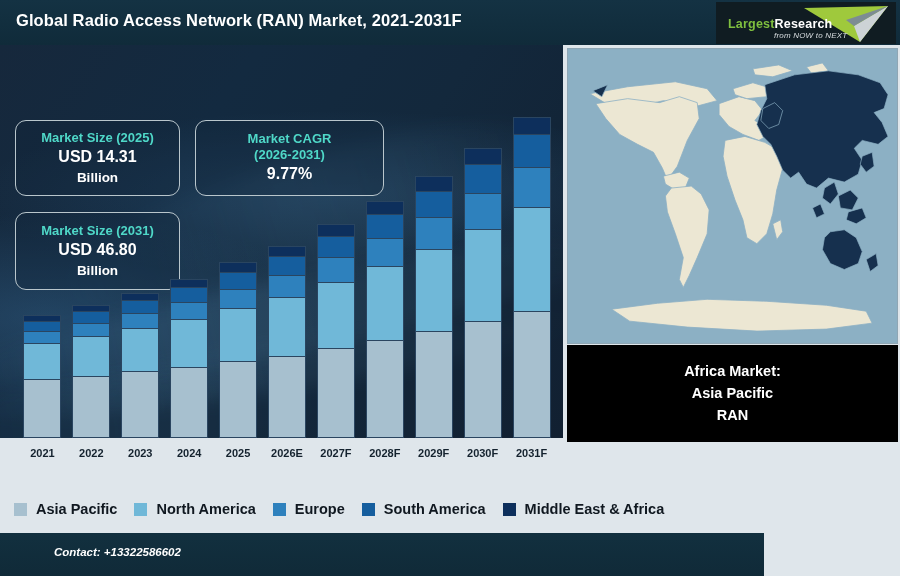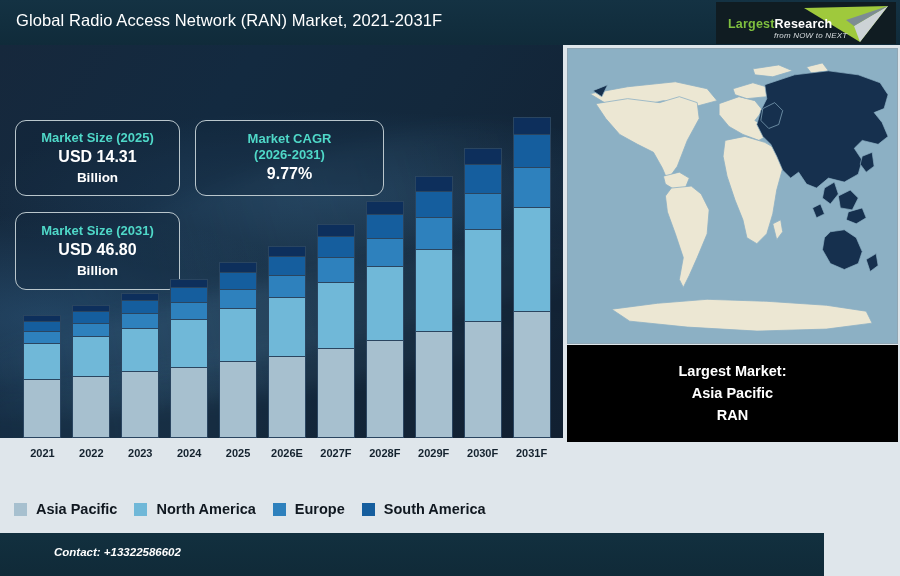--- a/index.html
+++ b/index.html
@@ -10,21 +10,21 @@
   }
   .infographic { position:relative; width:900px; height:576px; background:#dfe6eb; }
 
   
   .header {
     position:absolute; left:0; top:0; width:900px; height:45px;
     background:linear-gradient(180deg,#143243 0%,#102b3a 100%);
   }
   .header-title {
     position:absolute; left:16px; top:11px;
-    font-size:16.5px; font-weight:normal; color:#ffffff; letter-spacing:.1px;
+    font-size:16.5px; font-weight:bold; color:#ffffff; letter-spacing:.1px;
     white-space:nowrap;
   }
   .logo-box {
     position:absolute; right:4px; top:2px; width:180px; height:42px;
     background:#101c22; overflow:hidden;
   }
   .logo-arrow { position:absolute; right:4px; top:2px; }
   .logo-text {
     position:absolute; left:12px; top:15px;
     font-size:12.5px; font-weight:bold; letter-spacing:.2px;
@@ -102,21 +102,21 @@
     position:absolute; left:0; top:485px; width:900px; height:48px;
     display:flex; align-items:center; padding-left:14px; gap:17px;
     background:#dfe6eb;
   }
   .legend-item { display:flex; align-items:center; gap:9px; }
   .legend-swatch { width:13px; height:13px; flex:none; }
   .legend-label { font-size:14.5px; font-weight:bold; color:#101820; white-space:nowrap; }
 
   
   .footer {
-    position:absolute; left:0; top:533px; width:824px; height:43px;
+    position:absolute; left:0; top:533px; width:764px; height:43px;
     background:linear-gradient(180deg,#12303f 0%,#102a38 100%);
     padding-left:23px;
   }
   .footer-left, .footer-right {
     position:absolute; top:13px; font-size:11.5px; font-style:italic;
     font-weight:bold; color:#ffffff; white-space:nowrap;
   }
   .footer-left  { left:54px; }
   .footer-right { right:46px; }
 </style>
@@ -284,21 +284,21 @@
         <path d="M282,164 L296,160 L300,170 L290,176 L280,172 Z"></path>
         <path d="M264,184 L278,182 L290,190 L296,204 L292,216 L278,222 L264,216 L256,202 L258,190 Z"></path>
         <path d="M300,212 L310,206 L312,218 L304,224 Z"></path>
         <path d="M296,108 L306,104 L308,118 L300,124 L294,116 Z"></path>
         <path d="M246,160 L254,156 L258,166 L250,170 Z"></path>
       </g>
     </svg>
   </div>
 
   <div class="callout-box">
-    <div class="callout-line">Largest Market:</div>
+    <div class="callout-line">Africa Market:</div>
     <div class="callout-line">Asia Pacific</div>
     <div class="callout-line">RAN</div>
   </div>
 
   <div class="legend" id="legend">
       <div class="legend-item">
         <span class="legend-swatch" style="background: rgb(167, 192, 207);"></span>
         <span class="legend-label">Asia Pacific</span>
       </div>
       <div class="legend-item">
@@ -306,19 +306,23 @@
         <span class="legend-label">North America</span>
       </div>
       <div class="legend-item">
         <span class="legend-swatch" style="background: rgb(46, 129, 189);"></span>
         <span class="legend-label">Europe</span>
       </div>
       <div class="legend-item">
         <span class="legend-swatch" style="background: rgb(21, 94, 158);"></span>
         <span class="legend-label">South America</span>
       </div>
+      <div class="legend-item">
+        <span class="legend-swatch" style="background: rgb(13, 47, 92);"></span>
+        <span class="legend-label">Middle East &amp; Africa</span>
+      </div>
     </div>
 
   <div class="footer">
     <div class="footer-left">Contact: +13322586602</div>
   </div>
 
 </div>
 
 </body></html>

